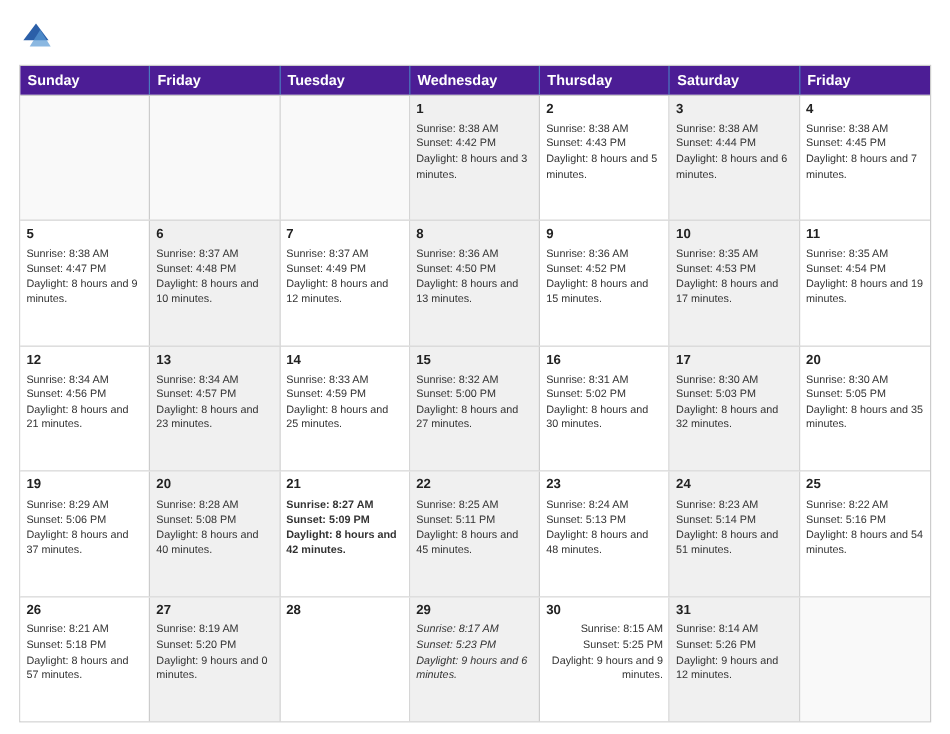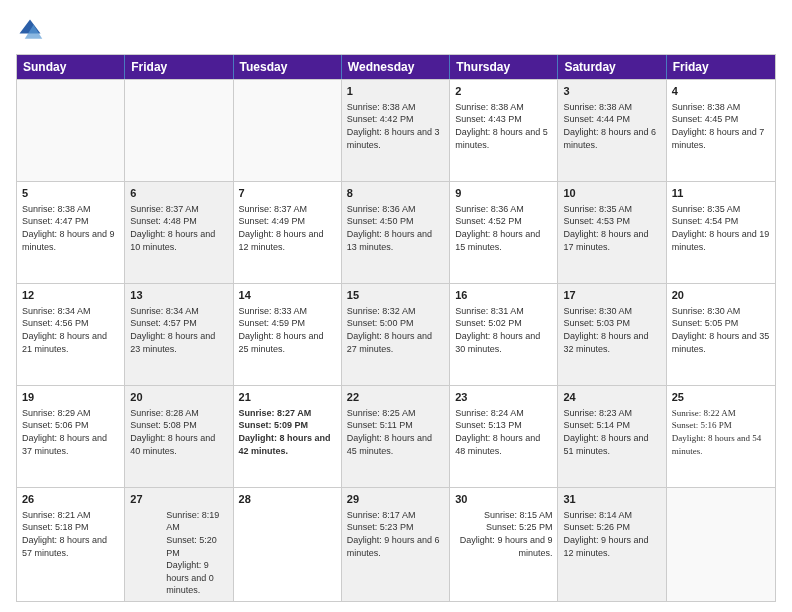--- a/index.html
+++ b/index.html
@@ -291,44 +291,44 @@
 Daylight: 8 hours and 48 minutes.</div>
           </div>
           <div class="cal-cell shaded">
             <div class="day-num">24</div>
             <div class="cell-text" style="white-space: pre-line;">Sunrise: 8:23 AM
 Sunset: 5:14 PM
 Daylight: 8 hours and 51 minutes.</div>
           </div>
           <div class="cal-cell">
             <div class="day-num">25</div>
-            <div class="cell-text" style="white-space: pre-line; font-family: Liberation Serif, serif;">Sunrise: 8:22 AM
+            <div class="cell-text" style="white-space: pre-line;">Sunrise: 8:22 AM
 Sunset: 5:16 PM
 Daylight: 8 hours and 54 minutes.</div>
           </div>
         </div>
         <div class="cal-week">
           <div class="cal-cell">
             <div class="day-num">26</div>
             <div class="cell-text" style="white-space: pre-line;">Sunrise: 8:21 AM
 Sunset: 5:18 PM
 Daylight: 8 hours and 57 minutes.</div>
           </div>
           <div class="cal-cell shaded">
             <div class="day-num">27</div>
-            <div class="cell-text" style="white-space: pre-line; margin-left: 36px;">Sunrise: 8:19 AM
+            <div class="cell-text" style="white-space: pre-line;">Sunrise: 8:19 AM
 Sunset: 5:20 PM
 Daylight: 9 hours and 0 minutes.</div>
           </div>
           <div class="cal-cell">
             <div class="day-num">28</div>
           </div>
           <div class="cal-cell shaded">
             <div class="day-num">29</div>
-            <div class="cell-text" style="white-space: pre-line;">Sunrise: 8:17 AM
+            <div class="cell-text" style="white-space: pre-line; font-style: italic;">Sunrise: 8:17 AM
 Sunset: 5:23 PM
 Daylight: 9 hours and 6 minutes.</div>
           </div>
           <div class="cal-cell">
             <div class="day-num">30</div>
             <div class="cell-text" style="white-space: pre-line; text-align: right;">Sunrise: 8:15 AM
 Sunset: 5:25 PM
 Daylight: 9 hours and 9 minutes.</div>
           </div>
           <div class="cal-cell shaded">

